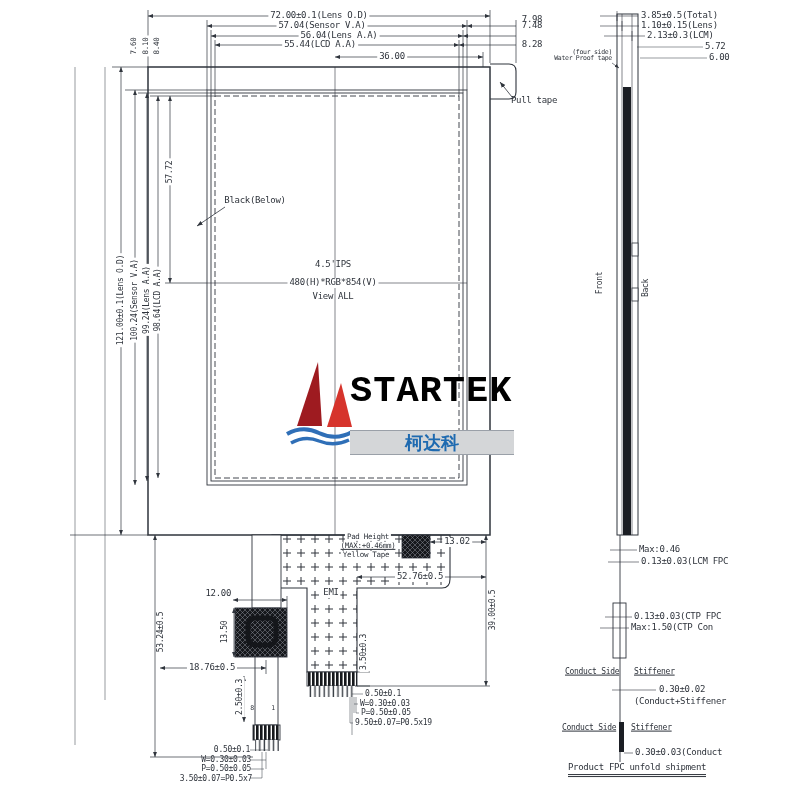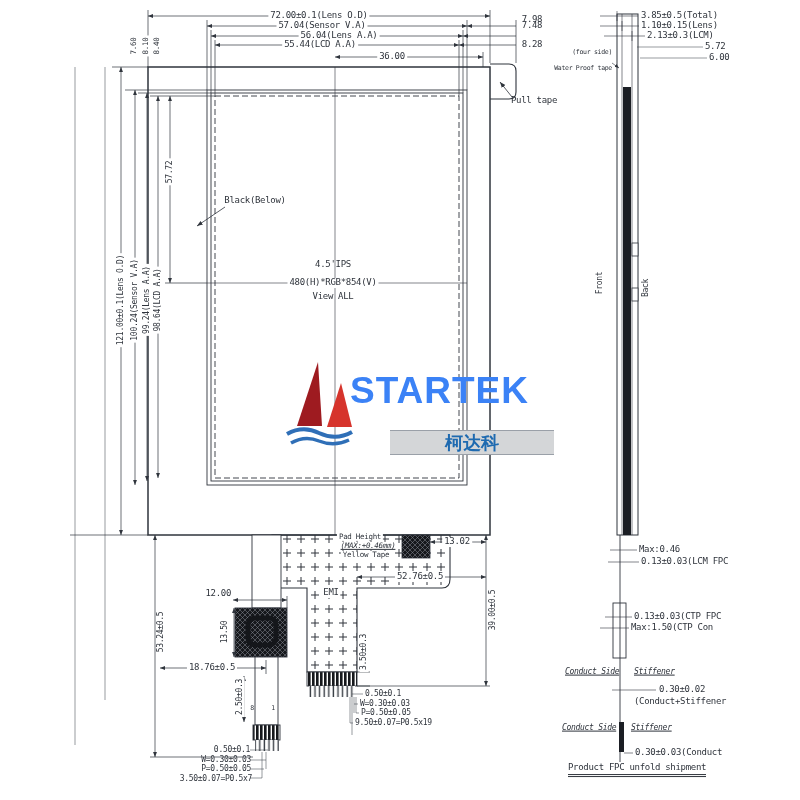--- a/index.html
+++ b/index.html
@@ -9,28 +9,28 @@
   .lbl{position:absolute;font:9px/1.1 "DejaVu Sans Mono",monospace;color:#2f343c;
        white-space:nowrap;letter-spacing:-0.3px;}
   .c{transform:translate(-50%,-50%);}
   .r{transform:translate(-100%,-50%);}
   .lv{transform:translate(0,-50%);}
   .cr{transform:translate(-50%,-50%) rotate(-90deg);}
   .bg{background:#fff;padding:0 2px;}
   .f8{font-size:8px;}
   .f7{font-size:7.5px;}
   .f6{font-size:6.5px;}
-  .ul{text-decoration:underline;font-style:italic;}
+  .ul{text-decoration:underline;}
   .dbl{border-bottom:3px double #2f343c;padding-bottom:1px;}
-  .brand{position:absolute;left:350px;top:370px;width:166px;font-family:Liberation Sans, sans-serif;
-         font-weight:bold;font-size:37px;letter-spacing:1px;color:#3b82f6;}
+  .brand{position:absolute;left:350px;top:370px;width:166px;font-family:Liberation Mono, monospace;
+         font-weight:bold;font-size:37px;letter-spacing:1px;color:#000000;}
   .band{position:absolute;left:350px;top:430px;width:164px;height:23px;background:#d4d6d8;
         border-top:1px solid #9aa0a8;border-bottom:1px solid #9aa0a8;display:flex;
         align-items:center;justify-content:space-around;font-family:"Liberation Sans",sans-serif;
-        font-weight:bold;font-size:18px;color:#1e6ab0;margin-left:40px;}
+        font-weight:bold;font-size:18px;color:#1e6ab0;}
 </style>
 </head>
 <body>
 
 <div id="stage">
 
 <svg width="800" height="800" viewBox="0 0 800 800">
   <defs>
     <marker id="ar" viewBox="0 0 10 10" refX="9" refY="5" markerWidth="8" markerHeight="8" orient="auto-start-reverse">
       <path d="M0,1.5 L9,5 L0,8.5 Z" fill="#2f343c"></path>
@@ -179,21 +179,21 @@
 <div class="lbl cr bg f8" style="left:158px;top:300px">98.64(LCD A.A)</div>
 <div class="lbl cr bg f8" style="left:170px;top:172px">57.72</div>
 
 <div class="lbl c" style="left:255px;top:201px">Black(Below)</div>
 <div class="lbl c" style="left:534px;top:101px">Pull tape</div>
 
 <div class="lbl c" style="left:333px;top:265px">4.5'IPS</div>
 <div class="lbl c bg" style="left:333px;top:283px">480(H)*RGB*854(V)</div>
 <div class="lbl c" style="left:333px;top:297px">View ALL</div>
 
-<div class="lbl c bg f7" style="left:360px;top:537px">Pad Height</div>
+<div class="lbl c bg f7" style="left:368px;top:537px">Pad Height</div>
 <div class="lbl c bg f7 ul" style="left:368px;top:546px">(MAX:+0.46mm)</div>
 <div class="lbl c bg f7" style="left:366px;top:555px">Yellow Tape</div>
 <div class="lbl c bg" style="left:331px;top:593px">EMI</div>
 
 <div class="lbl c bg" style="left:457px;top:542px">13.02</div>
 <div class="lbl c bg" style="left:420px;top:577px">52.76±0.5</div>
 <div class="lbl cr bg f8" style="left:493px;top:610px">39.00±0.5</div>
 <div class="lbl r" style="left:231px;top:594px">12.00</div>
 <div class="lbl cr bg f8" style="left:225px;top:632px">13.50</div>
 <div class="lbl c bg" style="left:212px;top:668px">18.76±0.5</div>
@@ -212,21 +212,21 @@
 <div class="lbl lv f8" style="left:365px;top:694px">0.50±0.1</div>
 <div class="lbl lv f8" style="left:360px;top:704px">W=0.30±0.03</div>
 <div class="lbl lv f8" style="left:361px;top:713px">P=0.50±0.05</div>
 <div class="lbl lv f8" style="left:355px;top:723px">9.50±0.07=P0.5x19</div>
 
 <div class="lbl lv" style="left:641px;top:16px">3.85±0.5(Total)</div>
 <div class="lbl lv" style="left:641px;top:26px">1.10±0.15(Lens)</div>
 <div class="lbl lv" style="left:647px;top:36px">2.13±0.3(LCM)</div>
 <div class="lbl lv" style="left:705px;top:47px">5.72</div>
 <div class="lbl lv" style="left:709px;top:58px">6.00</div>
-<div class="lbl r f6" style="left:612px;top:69px">Water Proof tape</div>
+<div class="lbl r f6" style="left:612px;top:59px">Water Proof tape</div>
 <div class="lbl r f6" style="left:612px;top:53px">(four side)</div>
 <div class="lbl cr f8" style="left:600px;top:283px">Front</div>
 <div class="lbl cr f8" style="left:646px;top:288px">Back</div>
 <div class="lbl lv" style="left:639px;top:550px">Max:0.46</div>
 <div class="lbl lv" style="left:641px;top:562px">0.13±0.03(LCM FPC</div>
 <div class="lbl lv" style="left:634px;top:617px">0.13±0.03(CTP FPC</div>
 <div class="lbl lv" style="left:631px;top:628px">Max:1.50(CTP Con</div>
 <div class="lbl lv ul f8" style="left:565px;top:672px">Conduct Side</div>
 <div class="lbl lv ul f8" style="left:634px;top:672px">Stiffener</div>
 <div class="lbl lv" style="left:659px;top:690px">0.30±0.02</div>

